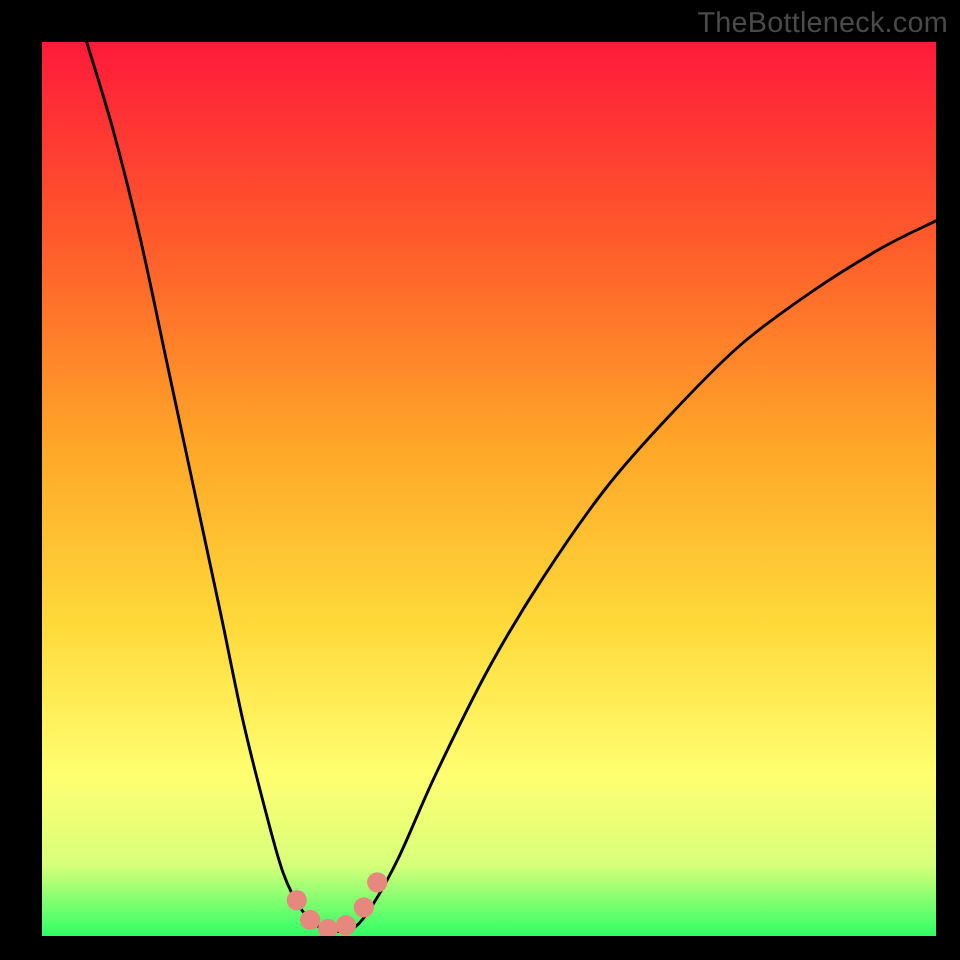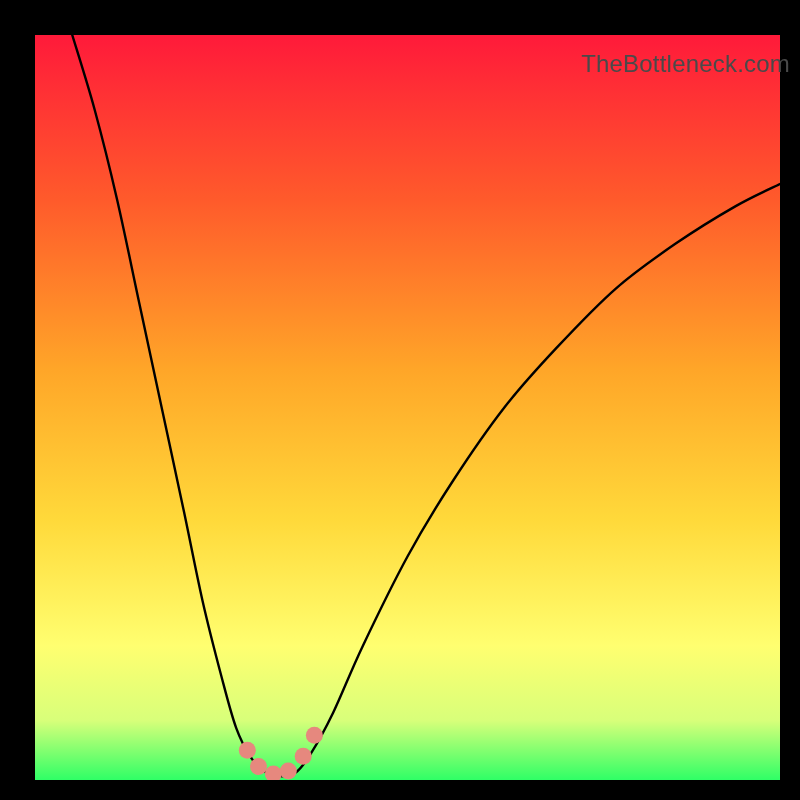--- a/index.html
+++ b/index.html
@@ -28,21 +28,20 @@
     overflow: hidden;
   }
   .watermark {
     position: absolute;
     top: 6px;
     right: 10px;
     color: #4a4a4a;
     font-size: 24px;
     font-weight: 400;
     letter-spacing: 0.2px;
-    margin-top: 44px;
   }
   svg {
     display: block;
   }
 </style>
 </head>
 <body>
 
 <div class="frame">
 

